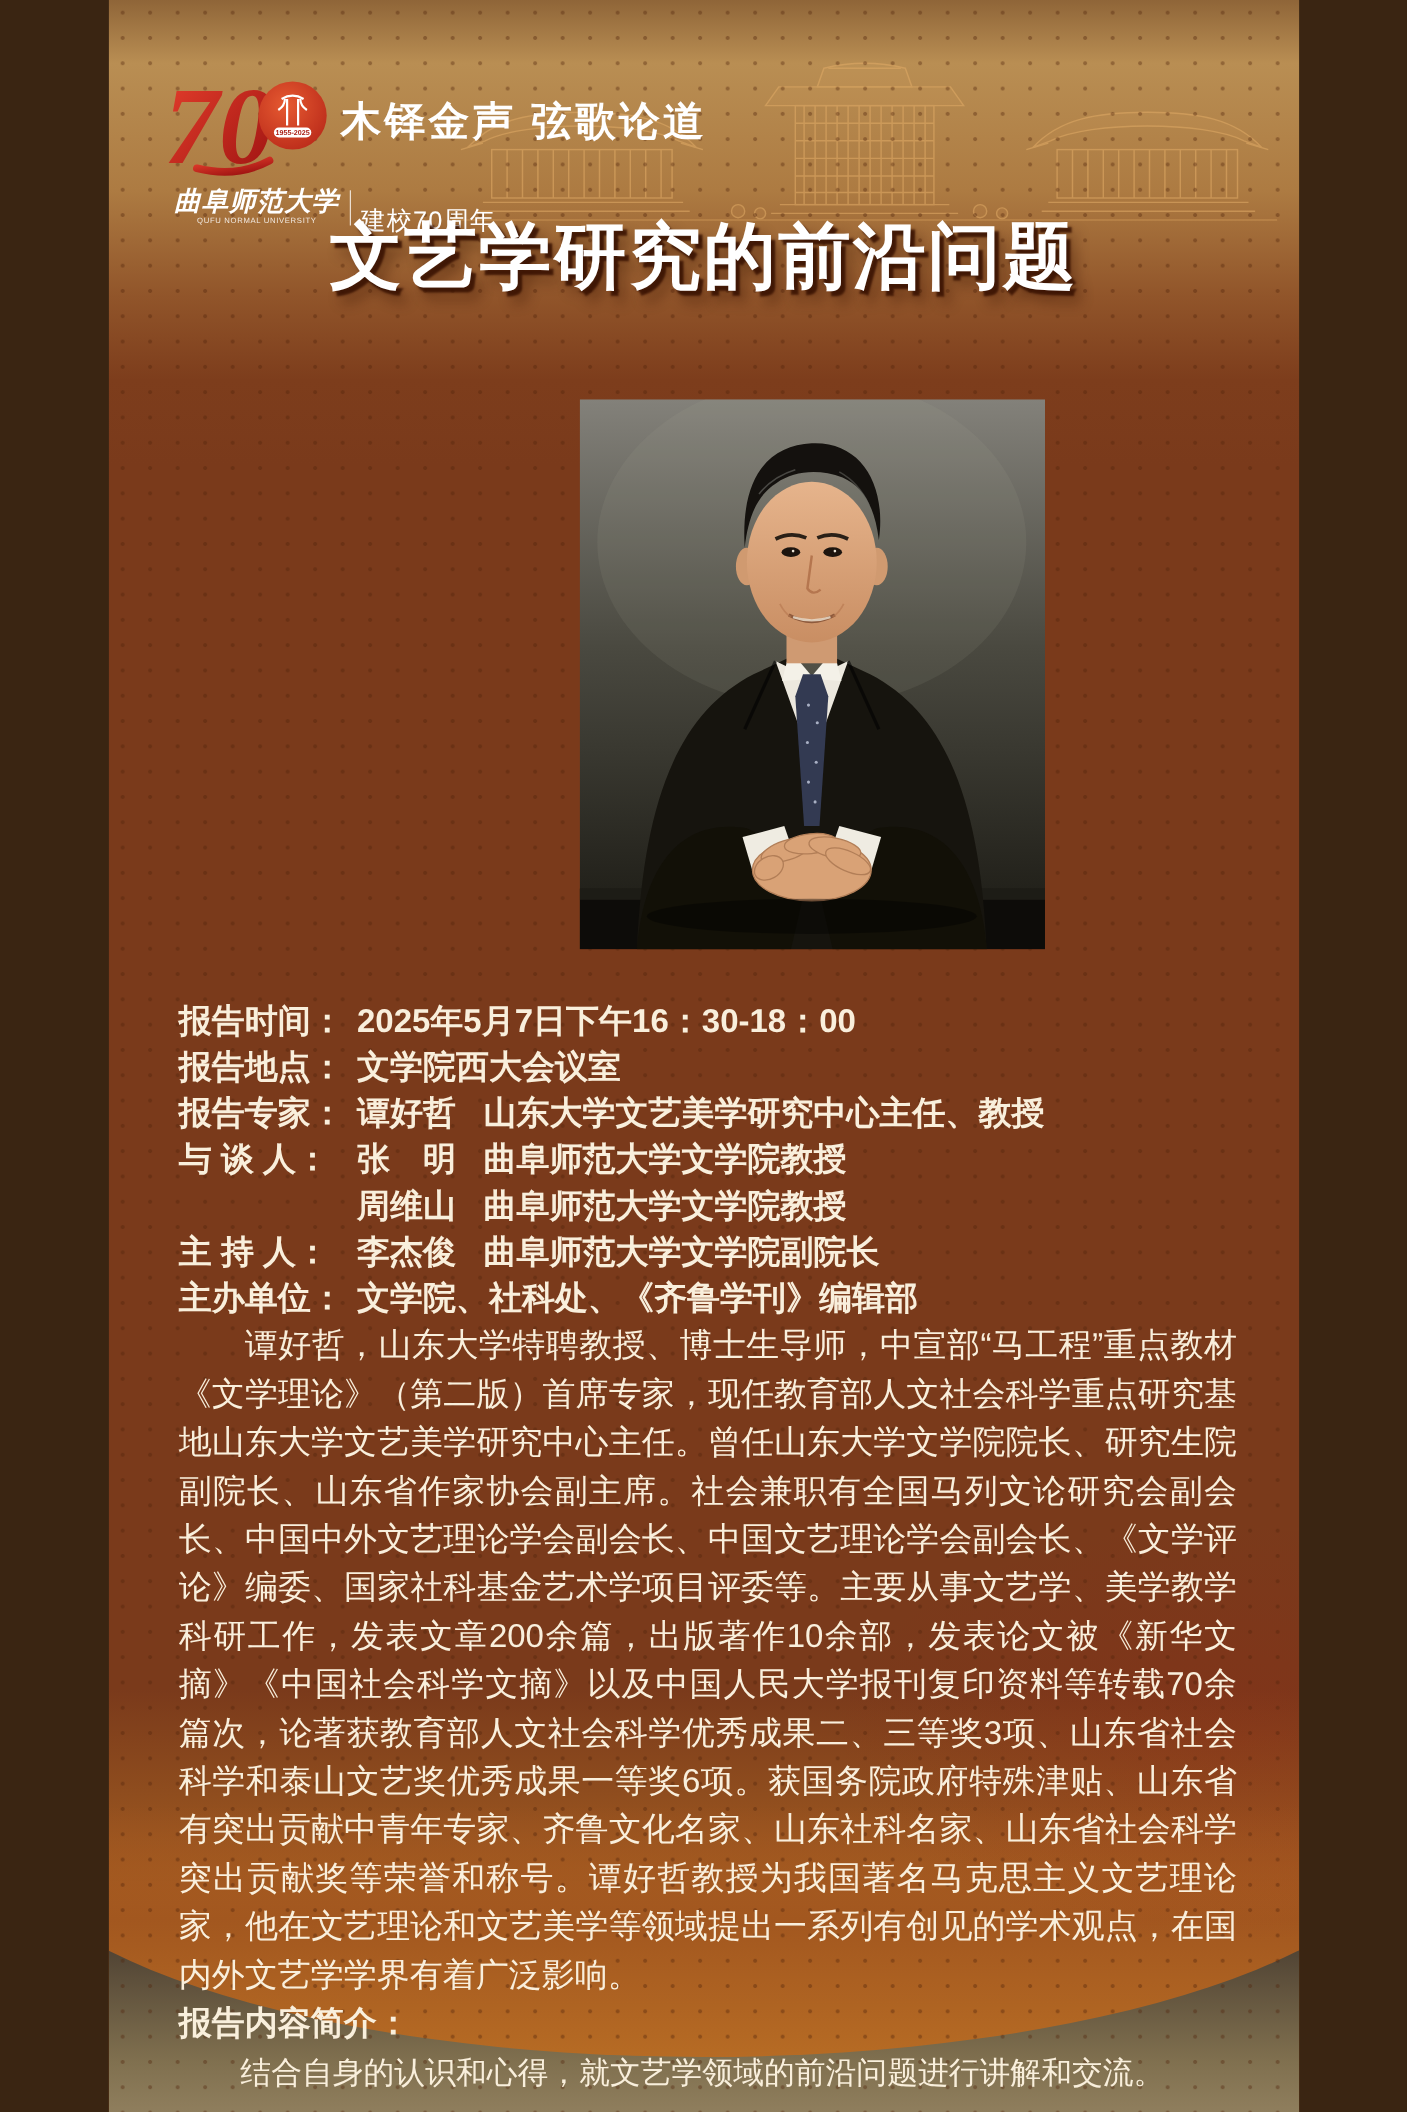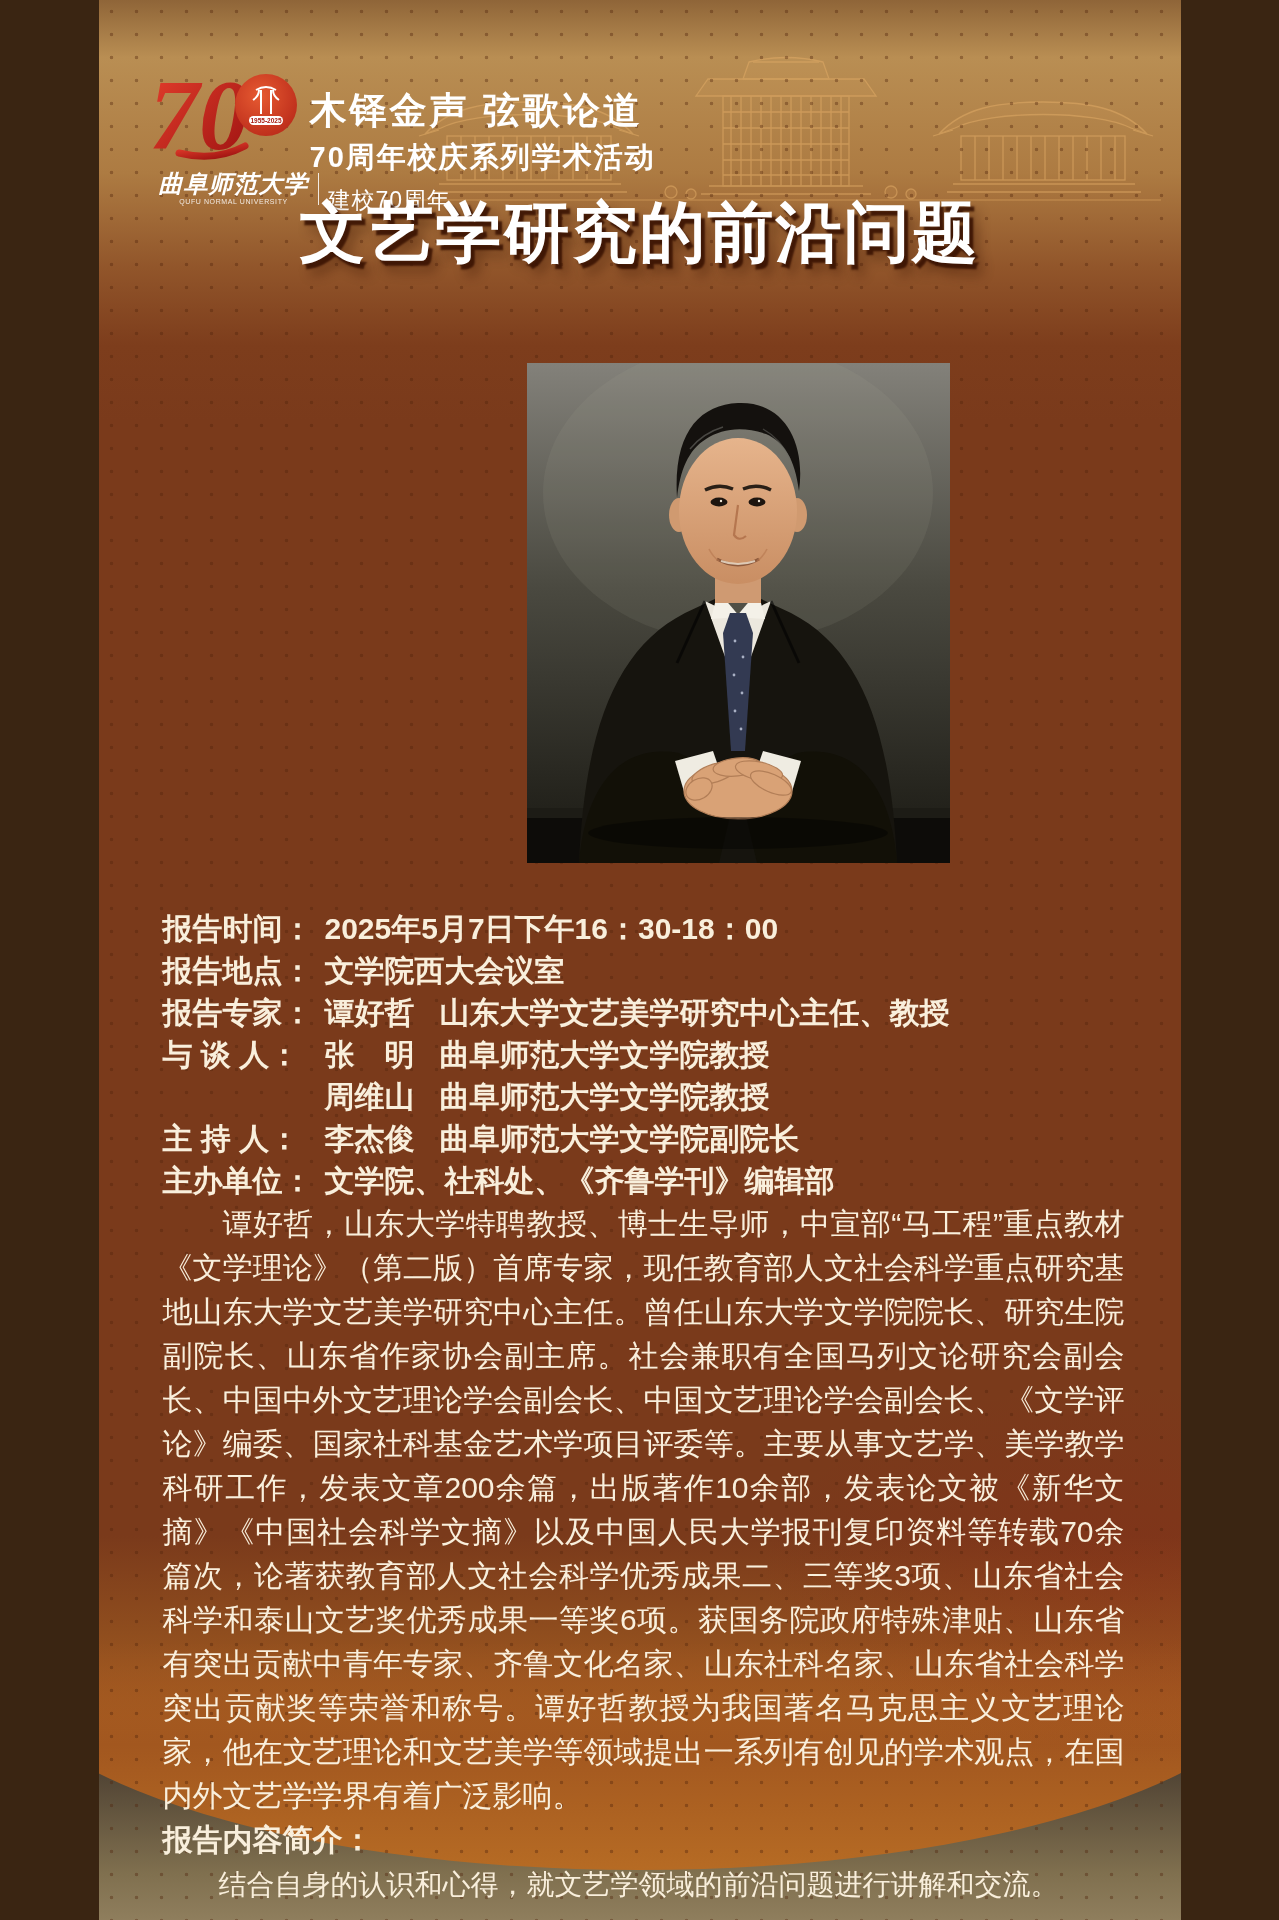--- a/index.html
+++ b/index.html
@@ -124,21 +124,20 @@
       <div class="uni-col">
         <span class="uni-cn">曲阜师范大学</span>
         <span class="uni-en">QUFU NORMAL UNIVERSITY</span>
       </div>
       <div class="logo-divider"></div>
       <span class="anniv">建校70周年</span>
     </div>
 
     <div class="slogan-block">
       <div class="slogan">木铎金声 弦歌论道</div>
-      <div class="series">70周年校庆系列学术活动</div>
     </div>
 
     <div class="page-title">文艺学研究的前沿问题</div>
 
     <svg class="photo" viewBox="0 0 423 500">
       <defs>
         <linearGradient id="pbg" x1="0" y1="0" x2="0" y2="1">
           <stop offset="0" stop-color="#83817a"></stop>
             <stop offset=".45" stop-color="#4a4940"></stop>
             <stop offset="1" stop-color="#191812"></stop>

